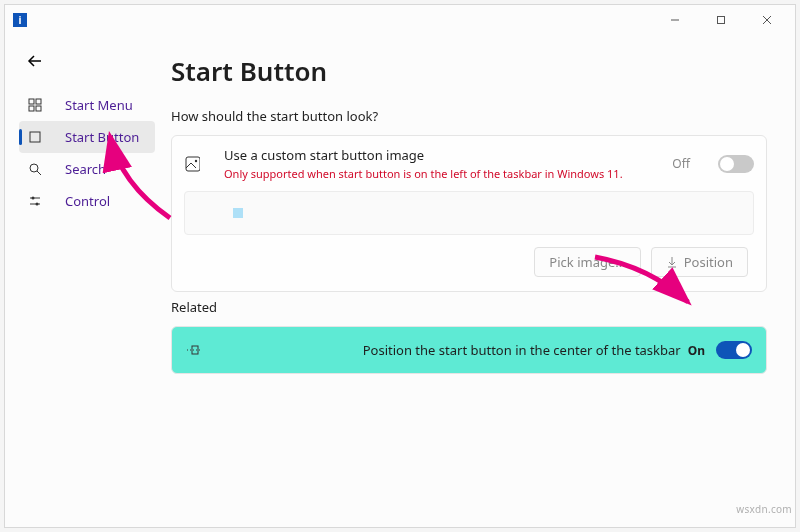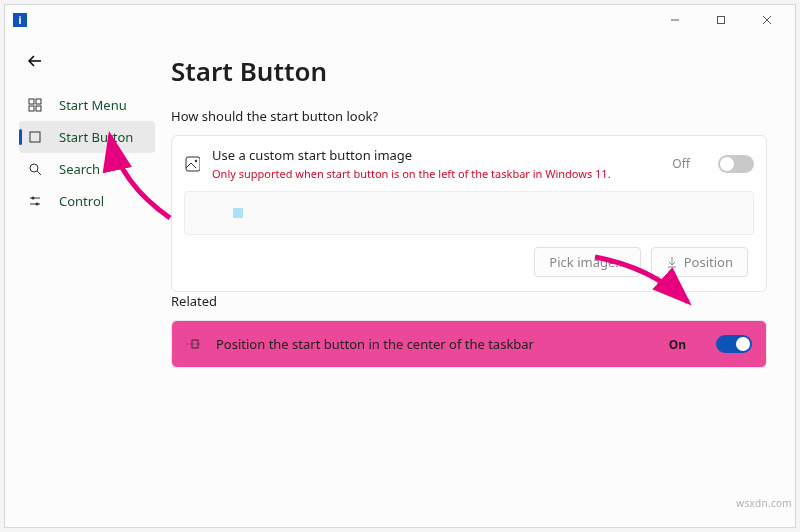--- a/index.html
+++ b/index.html
@@ -50,24 +50,24 @@
       padding: 10px 6px 0 14px;
     }
     .back-btn {
       width: 28px; height:28px;
       display:flex; align-items:center; justify-content:center;
       margin: 2px 0 14px 2px;
     }
     .nav-item {
       height: 32px;
       display:flex; align-items:center;
-      gap:16px;
+      gap:22px;
       padding: 0 8px;
       border-radius: 4px;
-      color:#14532d;
+      color:#4c1d95;
       font-size: 13px;
       position:relative;
     }
     .nav-item.selected {
       background: #e9e9e9;
     }
     .nav-item.selected::before {
       content:"";
       position:absolute; left:0; top:8px; bottom:8px; width:3px;
       background:#0e54b8; border-radius:2px;
@@ -93,33 +93,33 @@
     }
     .card {
       border: 1px solid #e5e5e5;
       border-radius: 6px;
       background: #fefefe;
     }
     .card-inner {
       padding: 10px 12px 14px 12px;
     }
     .row {
-      display:flex; align-items:center; gap: 12px;
+      display:flex; align-items:center; gap: 24px;
     }
     .row-text { flex:1; }
     .row-text .primary { font-size: 13px; }
     .row-text .supporting {
       font-size: 11px;
       color: #d10a2a;
       margin-top: 2px;
     }
     .toggle-label {
       font-size: 12px;
       color:#888;
-      margin-right: 16px;
+      margin-right: 4px;
     }
     .toggle {
       width: 36px; height: 18px;
       border-radius: 18px;
       background:#c9c9c9;
       position:relative;
     }
     .toggle::after {
       content:"";
       position:absolute; top:2px; left:2px;
@@ -154,31 +154,31 @@
       border:1px solid #e0e0e0;
       border-radius:4px;
       background:#fcfcfc;
       display:flex; align-items:center; gap:6px;
       color:#888;
       font-size:13px;
     }
     .related-card {
       border: 1px solid #e5e5e5;
       border-radius: 6px;
-      background:#ec4899;
+      background:#5eead4;
       padding: 14px 14px;
-      display:flex; align-items:center; gap:14px;
+      display:flex; align-items:center; gap:7px;text-align:right;
     }
     .related-card .related-text { flex:1; font-size:13px; }
     .arrow {
       position:absolute;
       pointer-events:none;
     }
     .watermark {
-      position:absolute; bottom:22px; right:8px;
+      position:absolute; bottom:16px; right:8px;
       font-size:10px; color:#b0b0b0;
       letter-spacing:.3px;
     }
   </style>
 </head>
 <body>
 
 <div class="window">
 
   <div class="titlebar">
@@ -295,21 +295,21 @@
                   <line x1="6" y1="1" x2="6" y2="8" stroke="#888"></line>
                   <polyline points="3,6 6,9 9,6" fill="none" stroke="#888"></polyline>
                   <line x1="2" y1="11" x2="10" y2="11" stroke="#888"></line>
                 </svg>
               <span>Position</span>
             </div>
           </div>
         </div>
       </div>
 
-      <div class="section-label" style="margin-top:0;">Related</div>
+      <div class="section-label" style="margin-top:6px;">Related</div>
 
       <div class="related-card">
         <span class="nav-icon">
           <svg width="18" height="14">
               <line x1="1" y1="7" x2="17" y2="7" stroke="#333" stroke-dasharray="1 2"></line>
               <rect x="6" y="3" width="6" height="8" fill="none" stroke="#333"></rect>
             </svg>
         </span>
         <div class="related-text">Position the start button in the center of the taskbar</div>
         <span class="toggle-label" style="color:#1f1f1f;font-weight:bold;">On</span>

